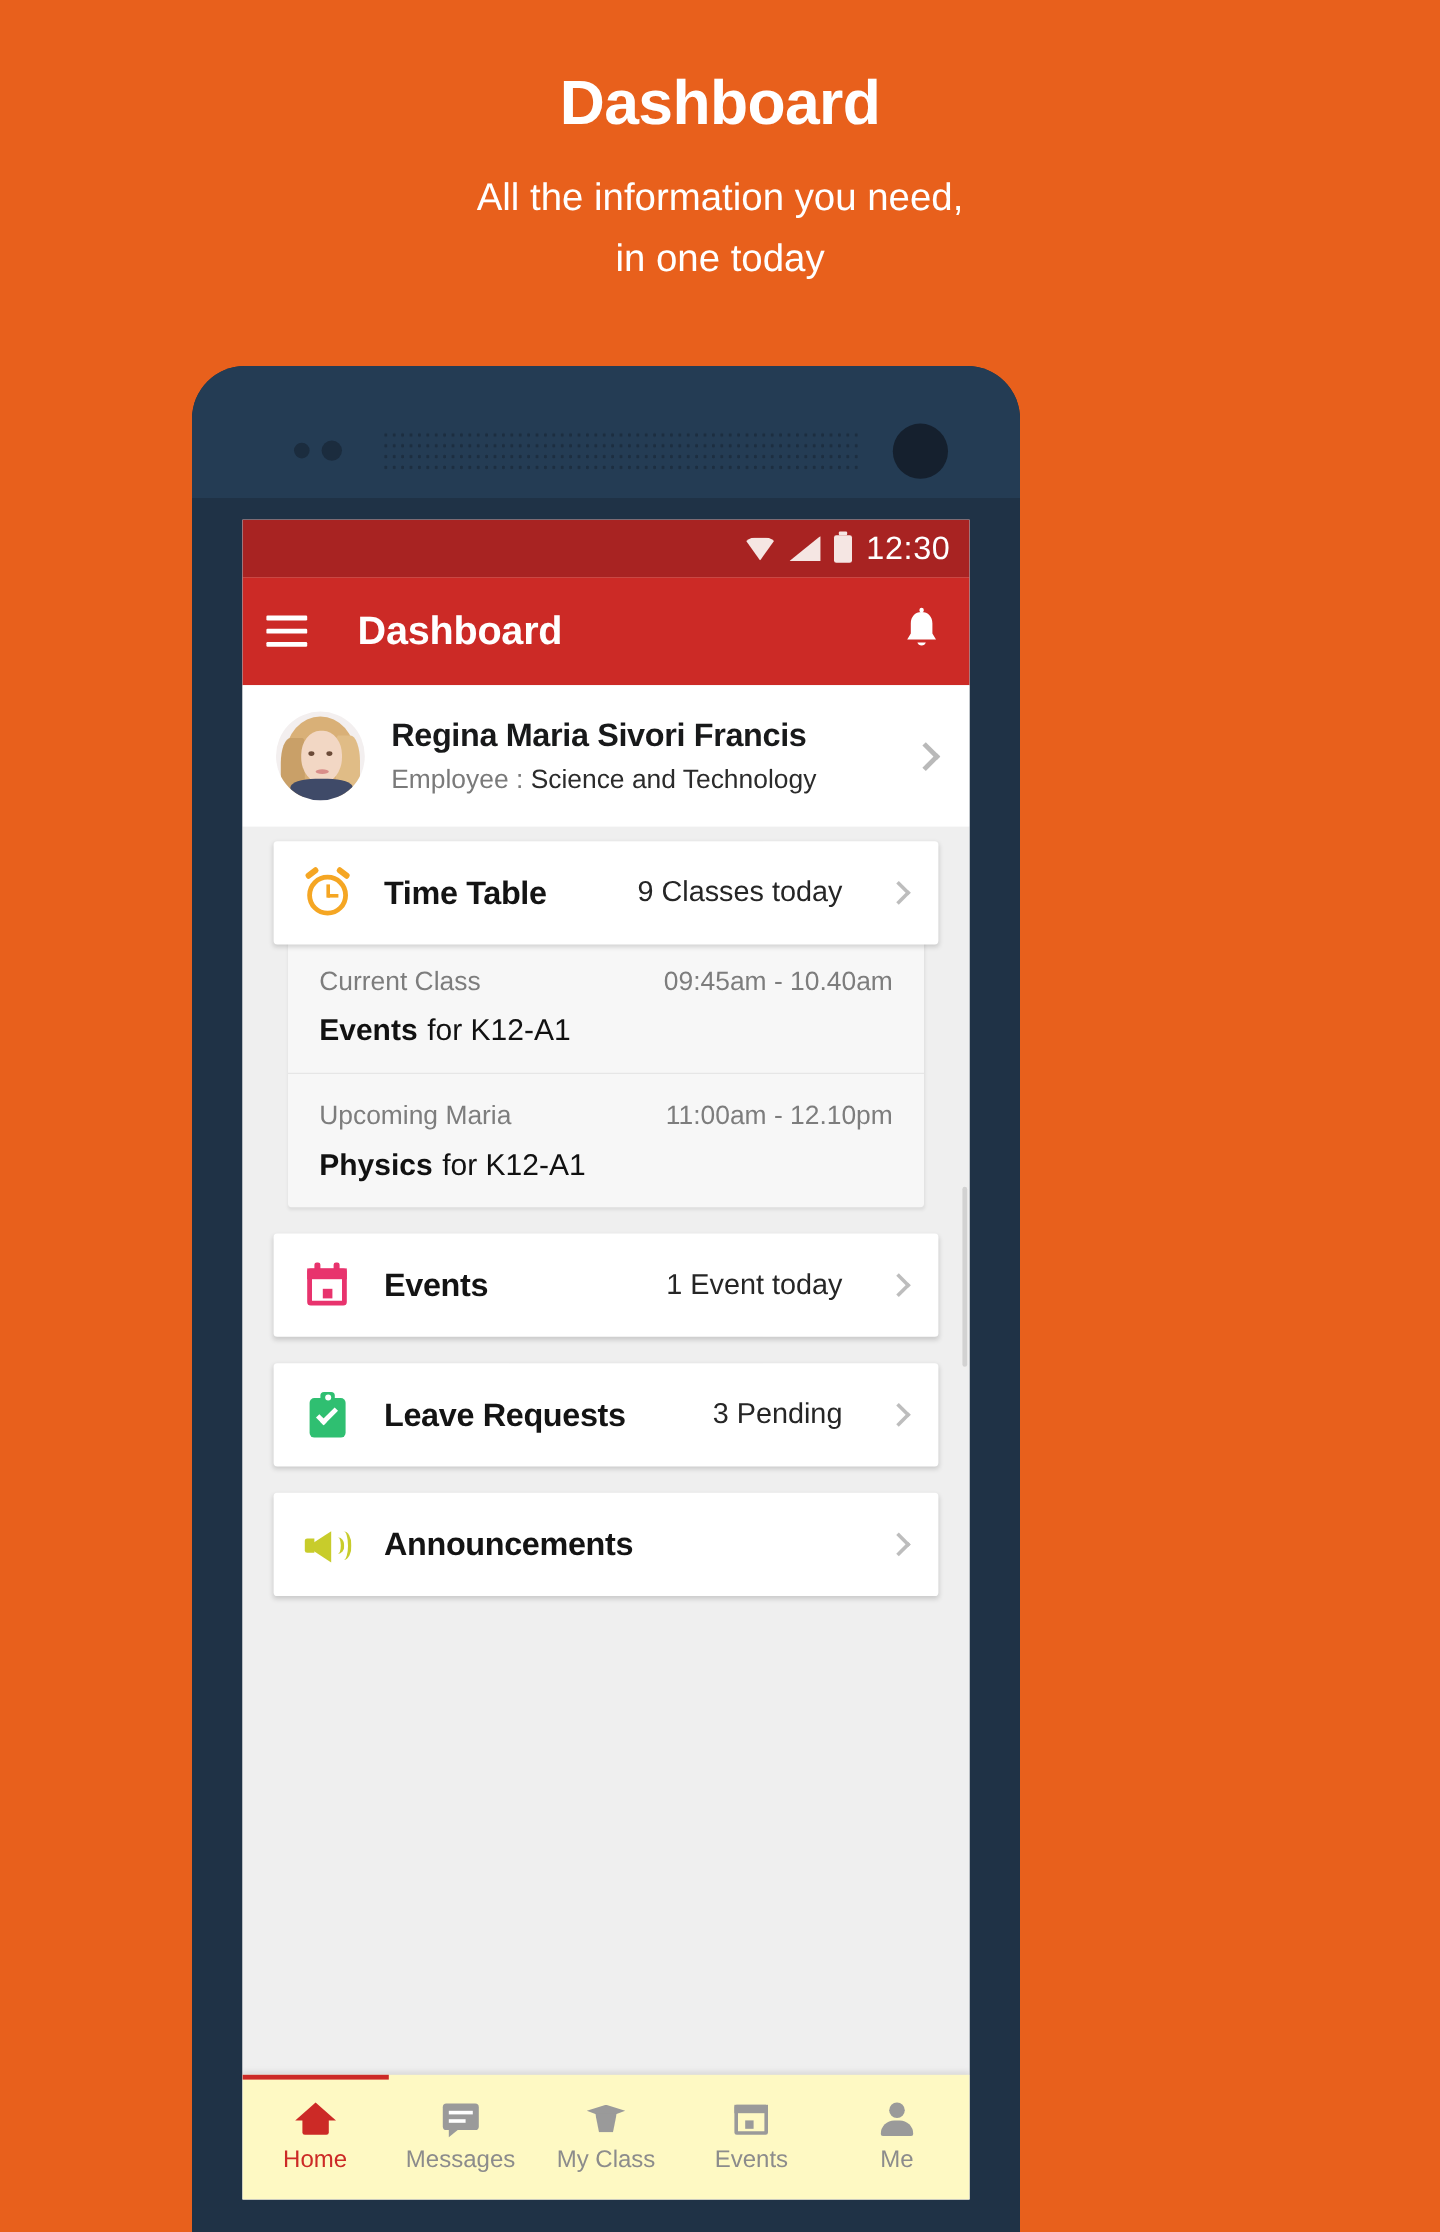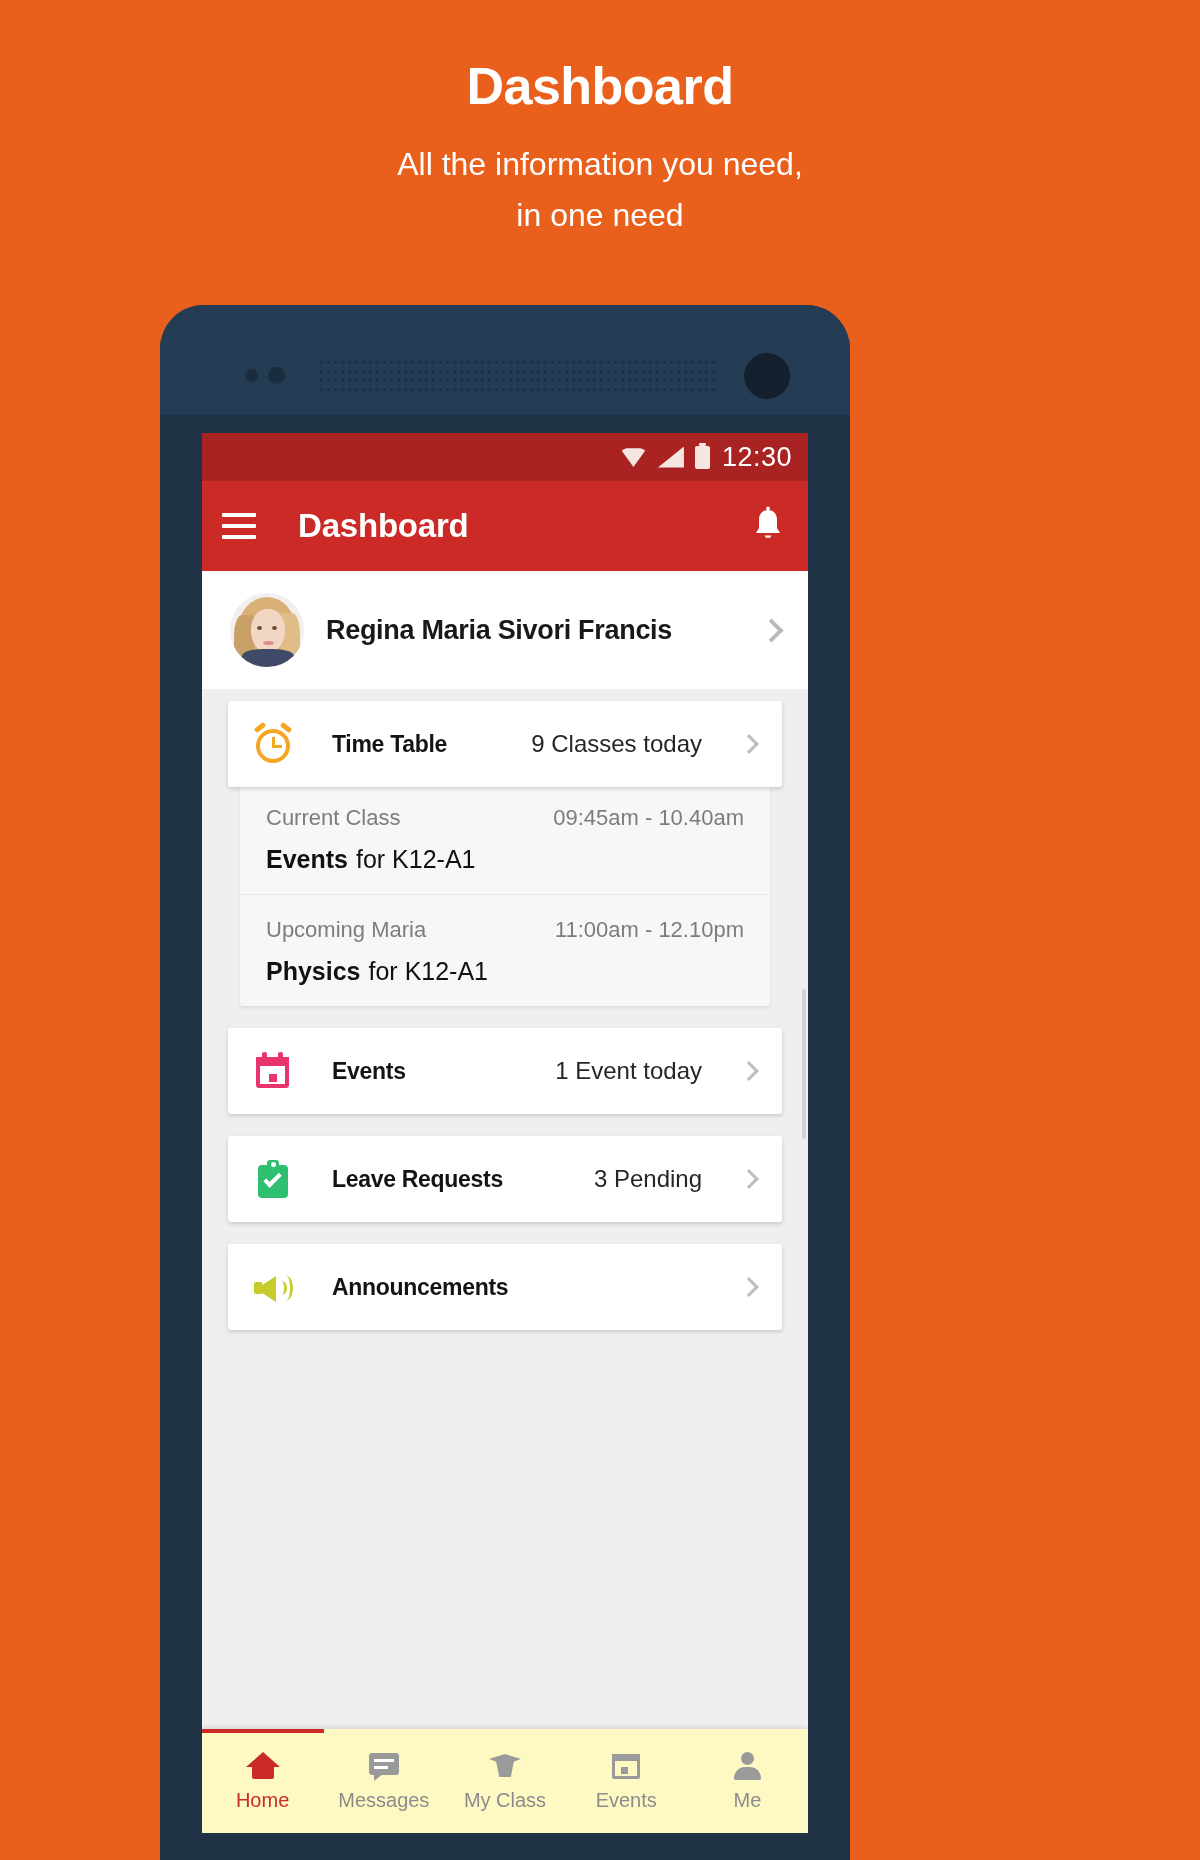--- a/index.html
+++ b/index.html
@@ -168,21 +168,21 @@
   
   .content { background: #EFEFEF; padding: 12px 0 0 0; position: relative; height: 1144px; }
 
   .card {
     background: #fff; margin: 0 26px; border-radius: 3px;
     box-shadow: 0 2px 4px rgba(0,0,0,.16);
     display: flex; align-items: center; height: 86px; padding: 0 16px 0 26px;
     position: relative; z-index: 2;
   }
   .card-title {
-    font-size: 23px; font-weight: bold; color: #141414; margin-left: 40px;
+    font-size: 27px; font-weight: bold; color: #141414; margin-left: 28px;
     letter-spacing: -0.3px;
     text-align: center;
   }
   .card-meta {
     margin-left: auto; font-size: 24px; color: #262626; margin-right: 40px;
   }
 
   
   .subpanel {
     background: #F7F7F7; margin: -4px 38px 0 38px; position: relative; z-index: 1;
@@ -278,21 +278,21 @@
     background: rgba(0,0,0,.12); border-radius: 2px;
   }
 </style>
 </head>
 <body>
 
 <div class="promo">
   <div class="promo-title">Dashboard</div>
   <div class="promo-sub">
     <span>All the information you need,</span>
-    <span class="l2">in one need</span>
+    <span class="l2">in one today</span>
   </div>
 </div>
 
 <div class="phone">
 
   <div class="phone-top">
     <div class="dot-small"></div>
     <div class="dot-small2"></div>
     <div class="speaker-grille"></div>
     <div class="camera"></div>
@@ -331,20 +331,24 @@
         <div class="av-hair2"></div>
         <div class="av-hair3"></div>
         <div class="av-face"></div>
         <div class="av-eye l"></div>
         <div class="av-eye r"></div>
         <div class="av-lip"></div>
         <div class="av-body"></div>
       </div>
       <div class="profile-text">
         <div class="profile-name">Regina Maria Sivori Francis</div>
+        <div class="profile-role">
+          <span class="lbl">Employee :</span>
+          <span>Science and Technology</span>
+        </div>
       </div>
       <div class="chev"></div>
     </div>
 
     <div class="content">
 
       <div class="card">
         <div class="icon">
           <div class="ic-alarm-bellL"></div>
           <div class="ic-alarm-bellR"></div>

